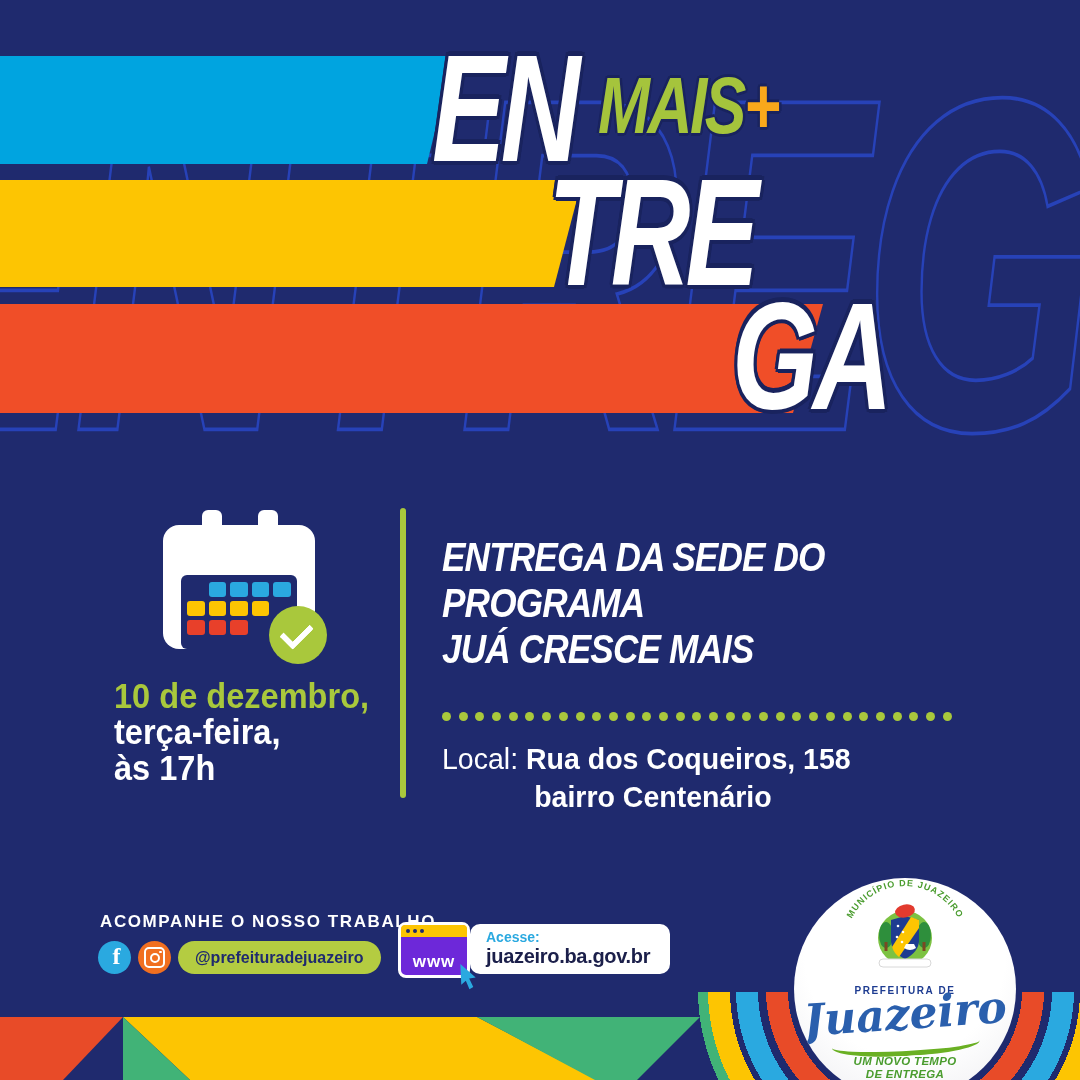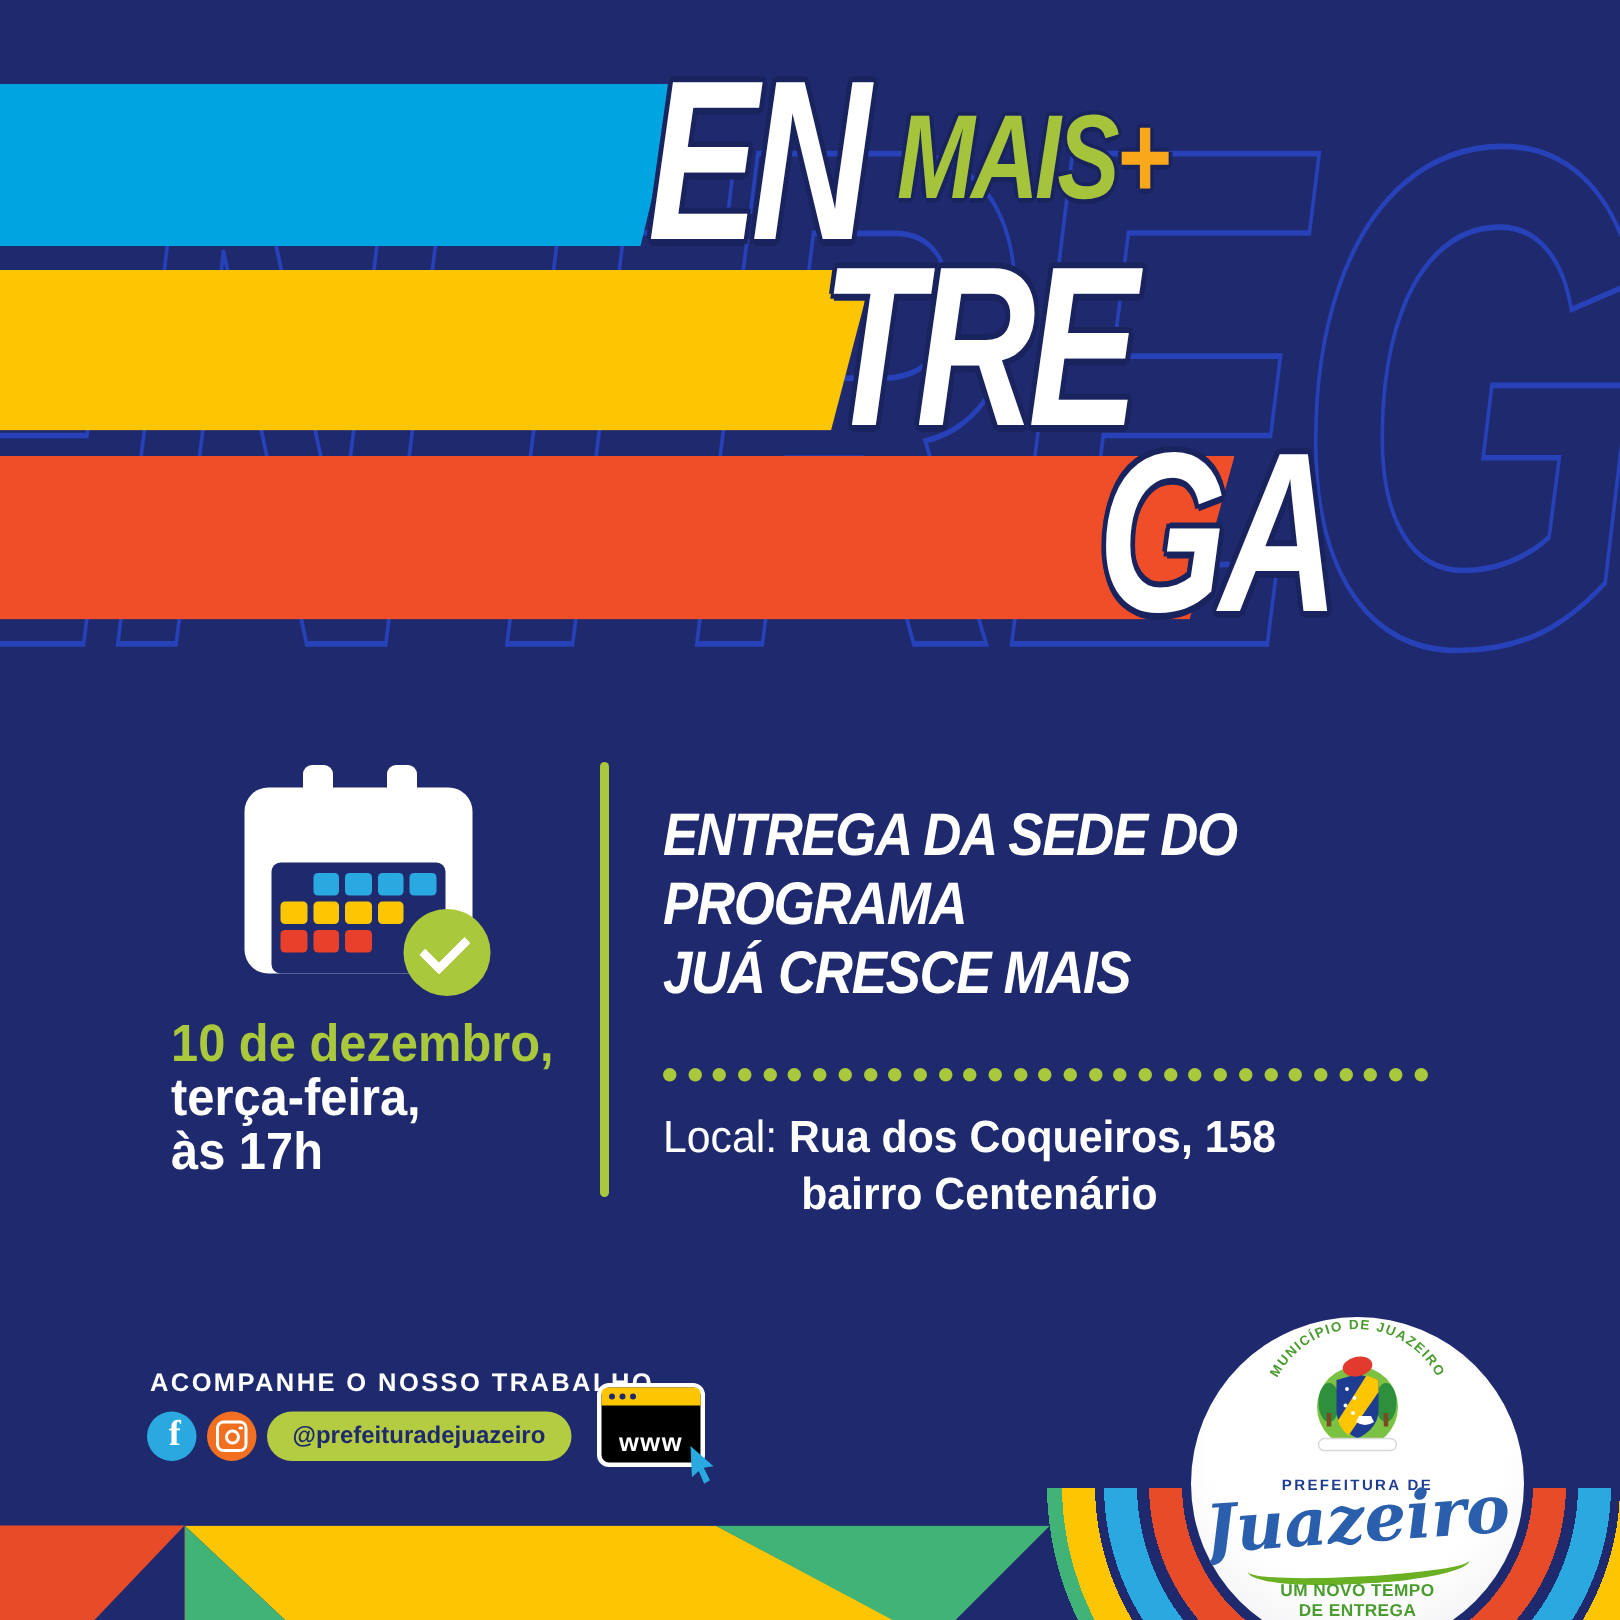--- a/index.html
+++ b/index.html
@@ -102,21 +102,21 @@
               border-radius:50%; }
   .handle-pill { height:33px; padding:0 17px; border-radius:17px; background:#b4cc41;
                  color:#1f2a6e; font-weight:bold; font-size:16px; display:flex; align-items:center; }
 
   
   .site-box { position:absolute; left:470px; top:924px; width:200px; height:50px; background:#fff;
               border-radius:10px; padding:6px 0 0 16px; box-sizing:border-box; z-index:2; }
   .access-label { color:#2aa9e0; font-weight:bold; font-size:14px; line-height:15px; }
   .site-url { color:#1b1f4a; font-weight:bold; font-size:20px; line-height:23px; letter-spacing:-0.3px; }
   .browser-icon { position:absolute; left:398px; top:922px; width:66px; height:50px;
-                  border:3px solid #fff; border-radius:8px; z-index:3; background:#000000; }
+                  border:3px solid #fff; border-radius:8px; z-index:3; background:#6d28d9; }
   .browser-top { position:absolute; top:0; left:0; right:0; height:12px; background:#fdc502;
                  border-radius:4px 4px 0 0; display:flex; gap:3px; padding:4px 0 0 5px; box-sizing:border-box; }
   .browser-dot { width:4px; height:4px; border-radius:50%; background:#1f2a6e; }
   .browser-label { position:absolute; bottom:3px; width:100%; text-align:center; color:#fff;
                    font-weight:bold; font-size:17px; letter-spacing:1px; }
   .cursor-arrow { position:absolute; right:-13px; bottom:-15px; width:24px; height:26px; background:#2aa9e0;
                   clip-path:polygon(18% 0, 82% 52%, 55% 56%, 72% 88%, 56% 97%, 41% 64%, 22% 80%);
                   filter:drop-shadow(0 0 1.5px #13306b); }
 
   
@@ -145,21 +145,21 @@
   .crest-svg { position:absolute; left:50%; top:2px; transform:translateX(-50%); }
   .prefeitura-label { position:absolute; top:107px; width:100%; text-align:center;
                       font-size:10px; font-weight:bold; letter-spacing:1.6px; color:#1e3c91; }
   .city-script { position:absolute; top:110px; width:100%; text-align:center;
                  font-family:"DejaVu Serif", serif; font-style:italic; font-weight:bold;
                  font-size:44px; color:#2a5fad; transform:rotate(-4deg); }
   .swash { position:absolute; top:161px; left:38px; width:148px; height:12px;
            border-bottom:5px solid #6ab023; border-radius:0 0 70px 70px / 0 0 12px 12px;
            transform:rotate(-3deg); }
   .slogan { position:absolute; top:177px; width:100%; text-align:center; font-size:11.5px;
-            font-weight:bold; color:#4a9c2e; line-height:13px; letter-spacing:0.3px; }
+            font-weight:bold; color:#4a9c2e; line-height:13px; letter-spacing:0.3px;font-style:italic; }
 </style>
 </head>
 <body>
 
 <div class="canvas">
 
   <div class="watermark">ENTREGA</div>
 
   <div class="stripe stripe-blue"></div>
   <div class="stripe stripe-yellow"></div>
@@ -253,20 +253,24 @@
     <div class="icon-circle fb-circle"></div>
     <div class="icon-circle ig-circle">
       <div class="ig-frame">
         <div class="ig-lens"></div>
         <div class="ig-dot"></div>
       </div>
     </div>
     <div class="handle-pill">@prefeituradejuazeiro</div>
   </div>
 
+  <div class="site-box">
+    <div class="access-label">Acesse:</div>
+    <div class="site-url">juazeiro.ba.gov.br</div>
+  </div>
   <div class="browser-icon">
     <div class="browser-top">
       <div class="browser-dot"></div>
       <div class="browser-dot"></div>
       <div class="browser-dot"></div>
     </div>
     <div class="browser-label">www</div>
     <div class="cursor-arrow"></div>
   </div>
 

